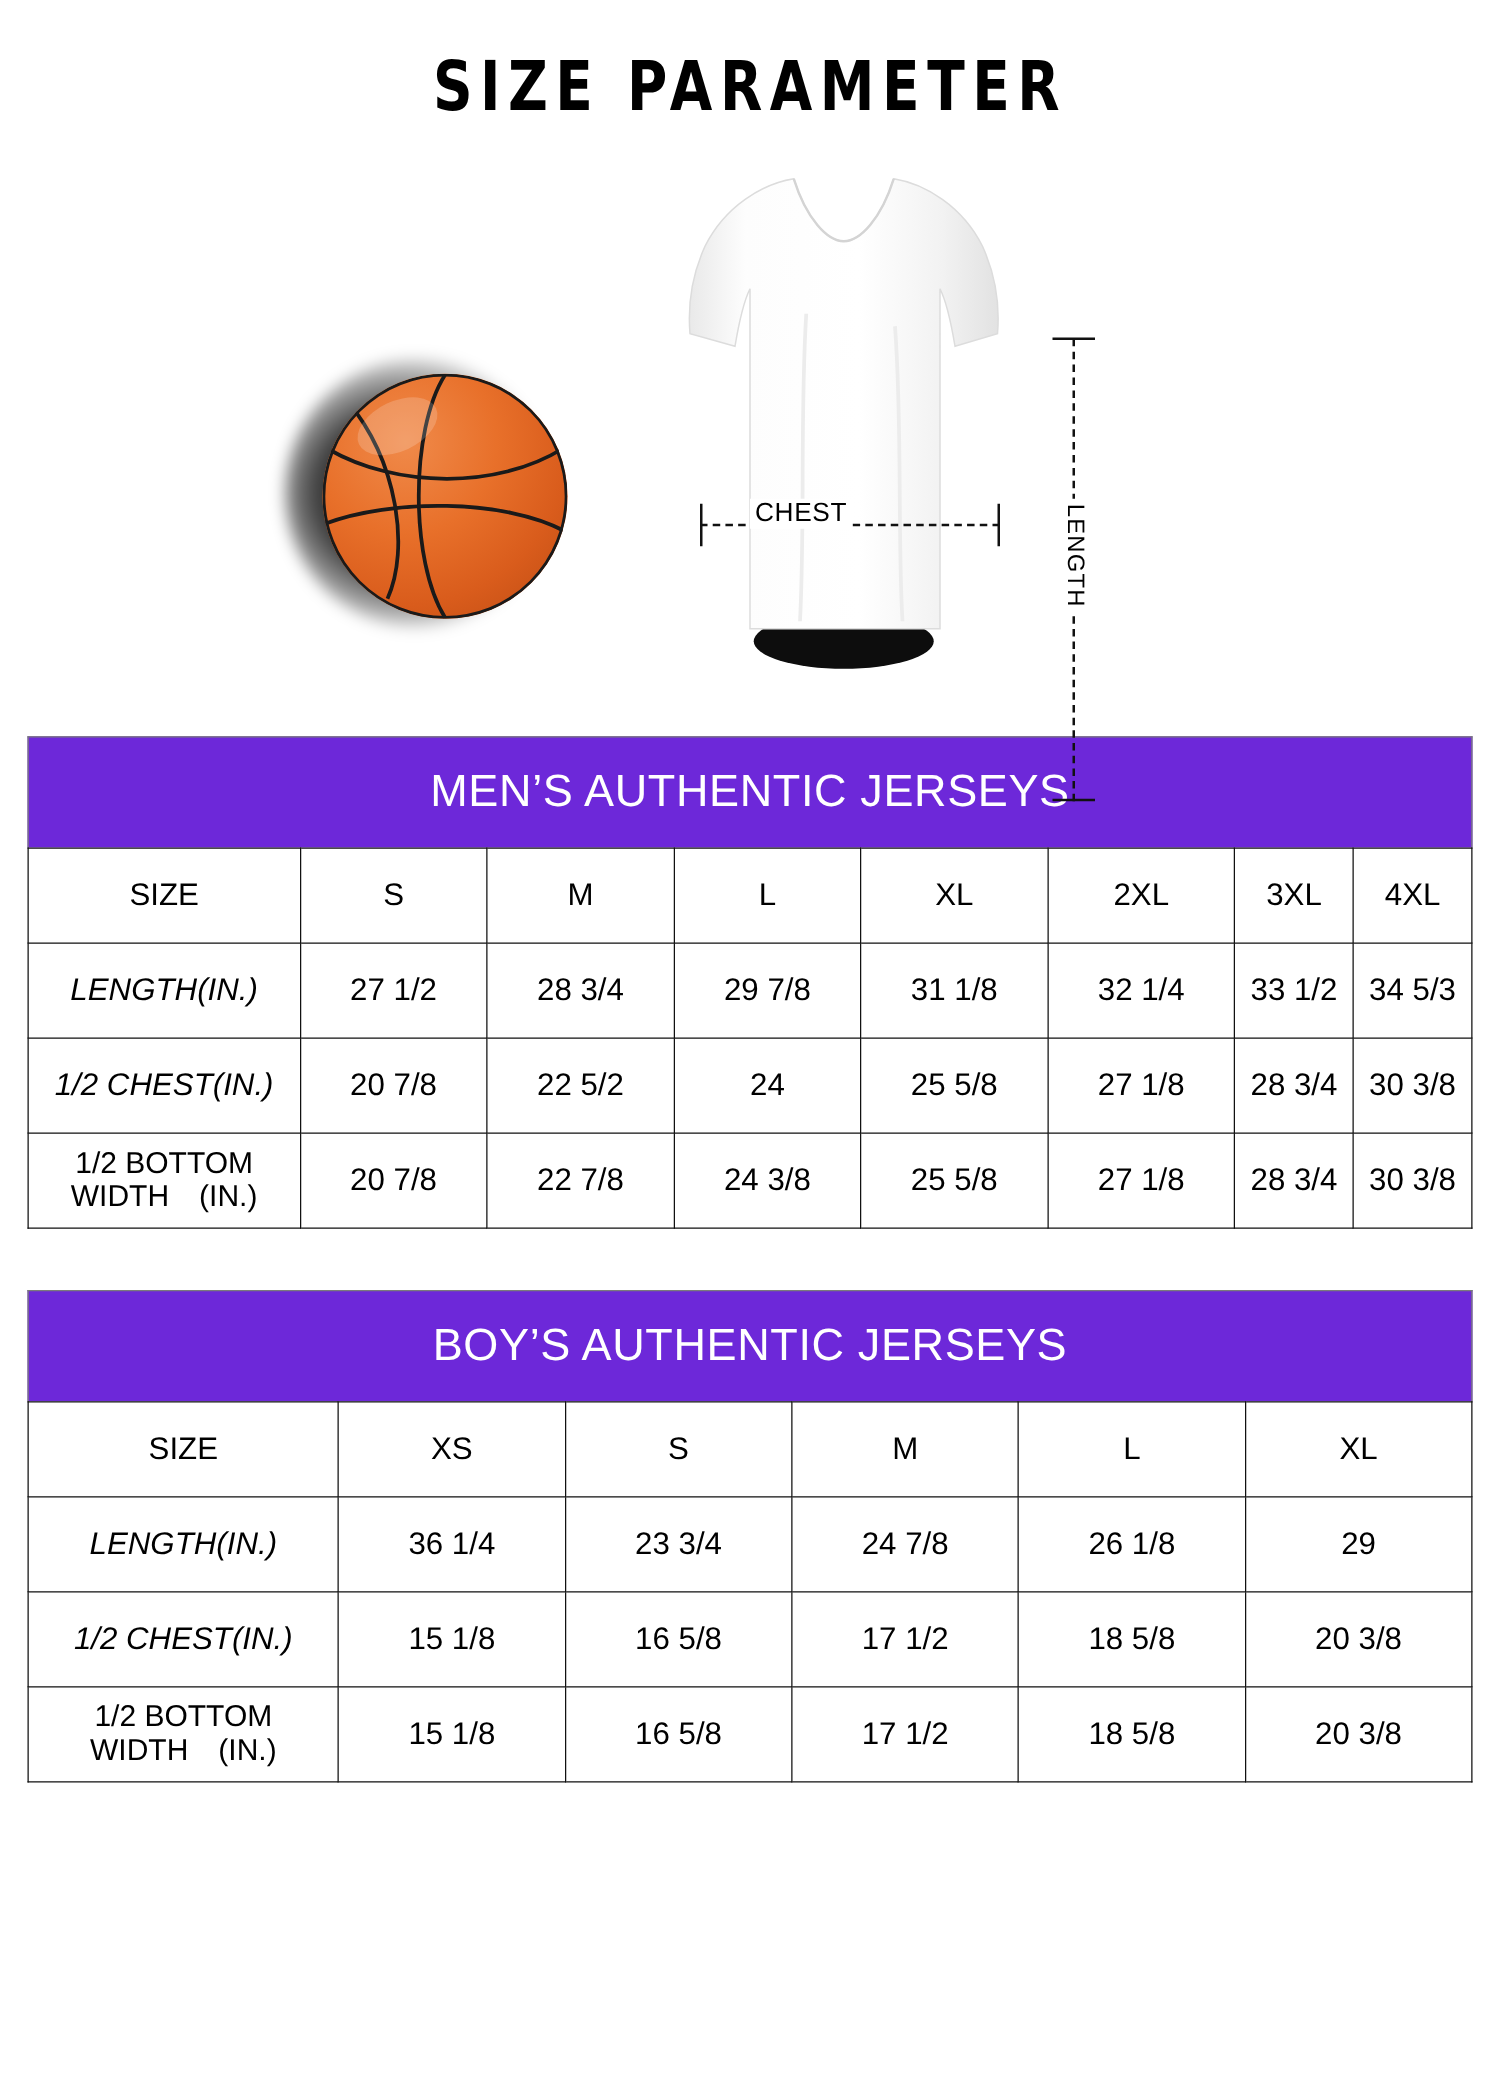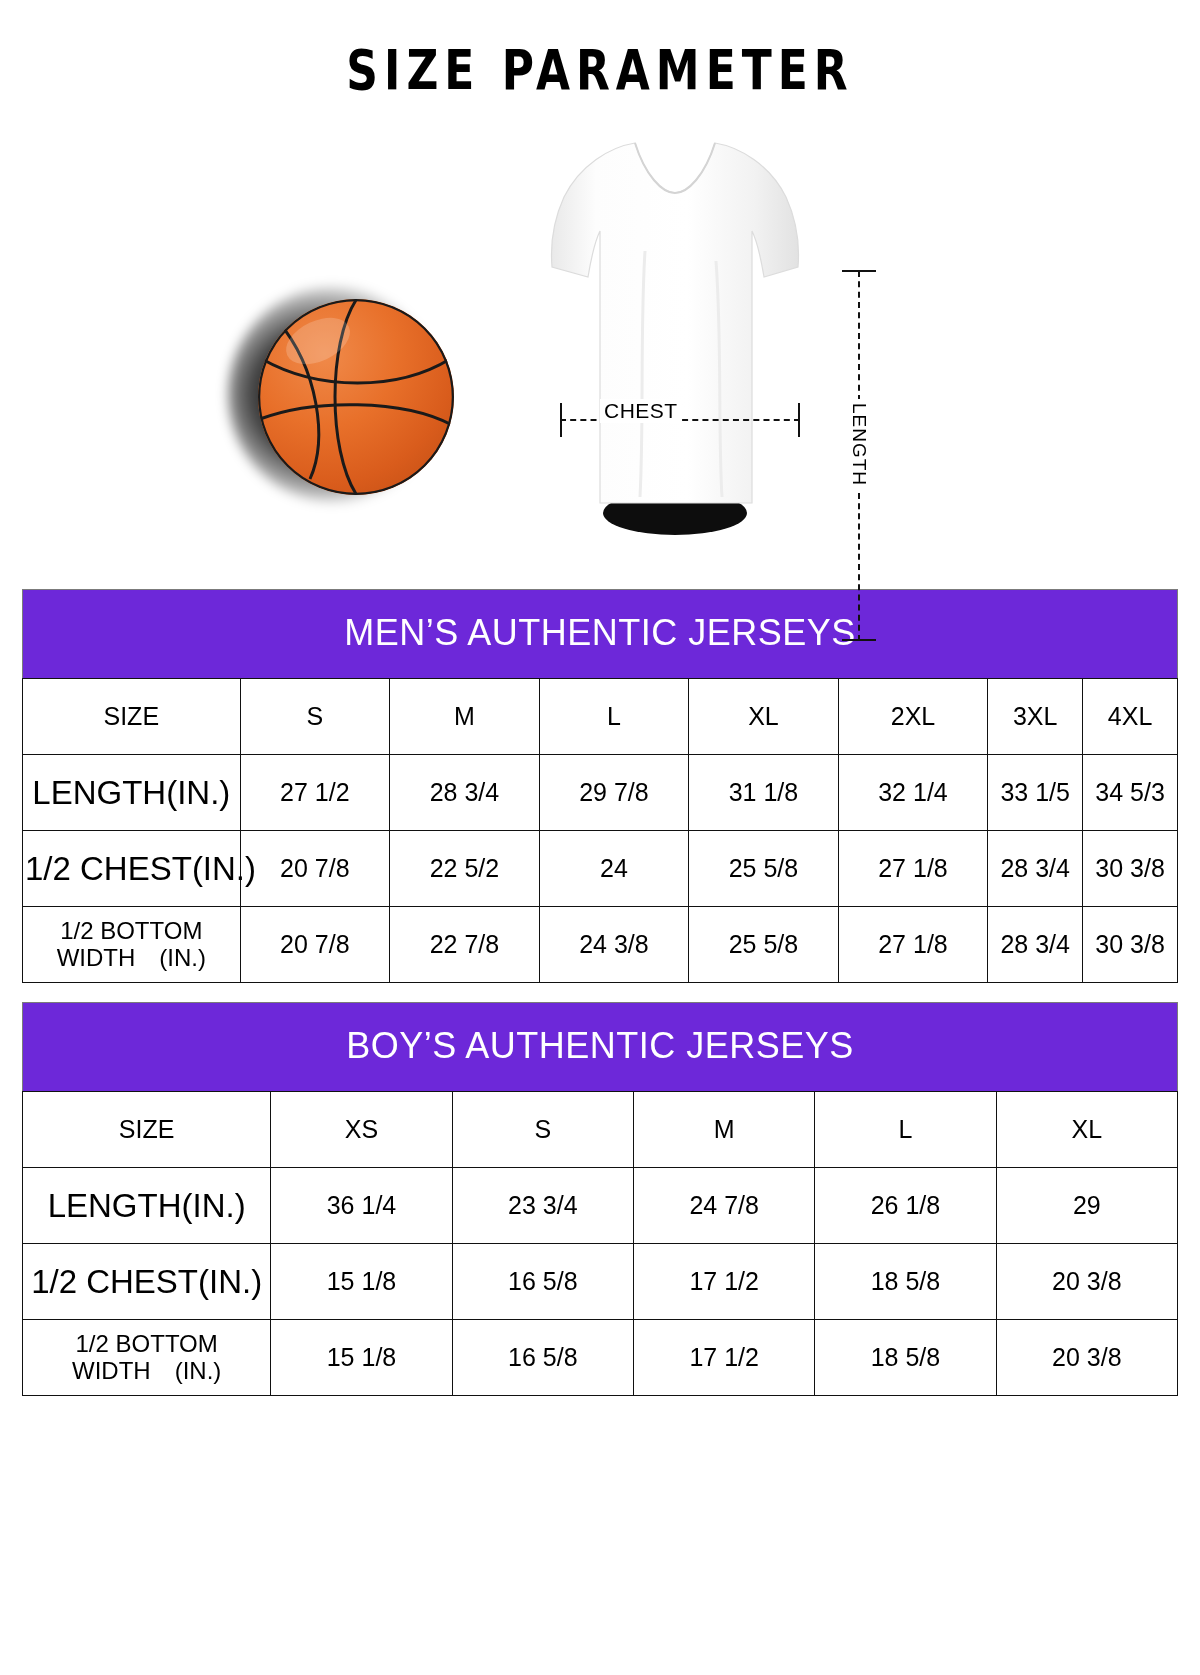--- a/index.html
+++ b/index.html
@@ -111,21 +111,21 @@
   .tick {
     position: absolute;
     background: #111;
   }
 
   
   .table-block {
     margin: 0 22px;
   }
   .block-men { margin-top: 18px; }
-  .block-boys { margin-top: 19px; border-radius: 28px; }
+  .block-boys { margin-top: 49px; border-radius: 28px; }
 
   .block-header {
     background: #6d28d9;
     color: #ffffff;
     text-align: center;
     font-size: 36px;
     letter-spacing: 0.5px;
     padding: 22px 0 24px;
     border: 1px solid #7b7b7b;
     border-bottom: none;
@@ -137,21 +137,22 @@
   }
   td {
     border: 1px solid #111;
     text-align: center;
     font-size: 25px;
     height: 76px;
     padding: 4px 2px;
     white-space: nowrap;
   }
   td.rowhead {
-    font-size: 33px;
+    font-size: 25px;
+    font-style: italic;
   }
   td.two-line {
     line-height: 1.12;
     font-size: 24px;
     white-space: normal;
   }
 
   
   .men col.c0 { width: 19.5%; }
   .men col.cx { width: 13.4%; }
@@ -241,21 +242,21 @@
         <td>3XL</td>
         <td>4XL</td>
       </tr>
       <tr>
         <td class="rowhead">LENGTH(IN.)</td>
         <td>27  1/2</td>
         <td>28  3/4</td>
         <td>29  7/8</td>
         <td>31  1/8</td>
         <td>32  1/4</td>
-        <td>33  1/5</td>
+        <td>33  1/2</td>
         <td>34  5/3</td>
       </tr>
       <tr>
         <td class="rowhead">1/2 CHEST(IN.)</td>
         <td>20  7/8</td>
         <td>22  5/2</td>
         <td>24</td>
         <td>25  5/8</td>
         <td>27  1/8</td>
         <td>28  3/4</td>

